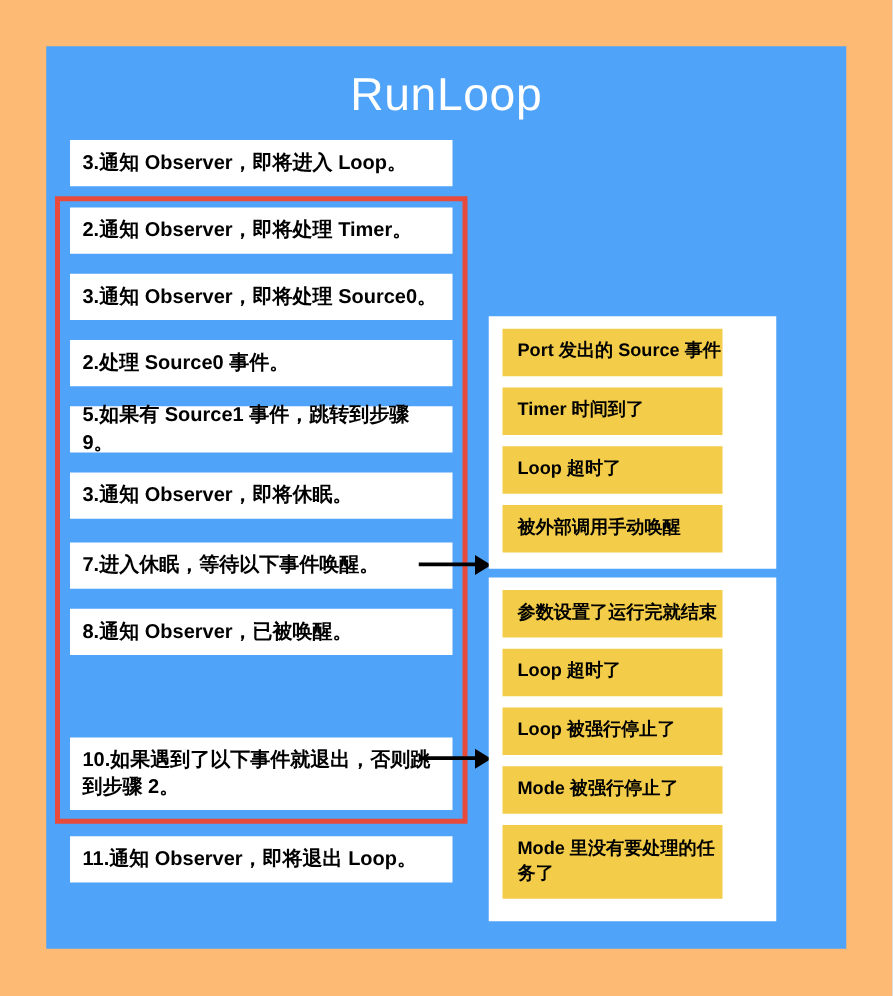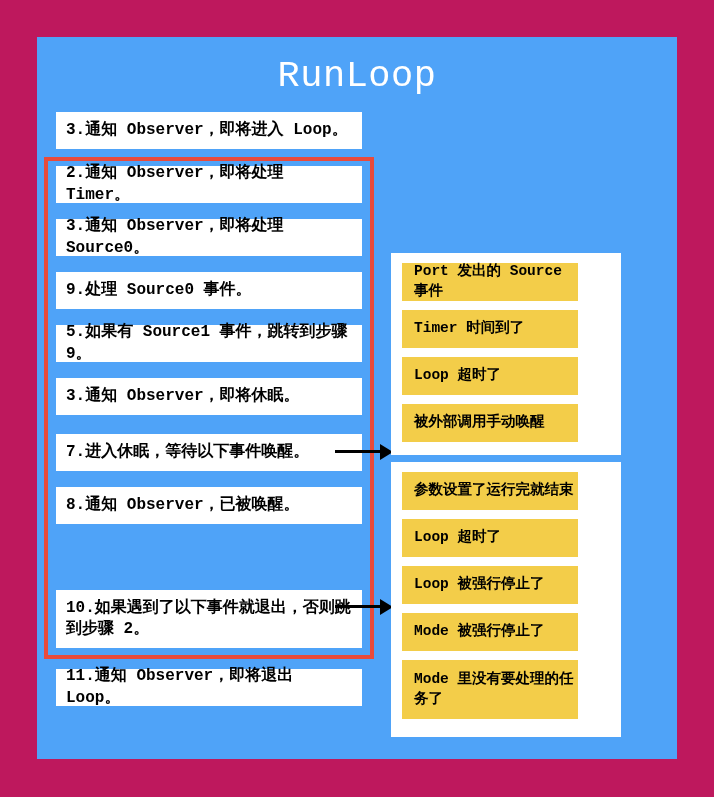--- a/index.html
+++ b/index.html
@@ -1,21 +1,21 @@
 <!DOCTYPE html>
 <html style="--panel-blue: #4FA3F8; --box-white: #FFFFFF; --event-yellow: #F3CD49; --highlight-red: #E84B3C; --text-black: #000000; --title-white: #FFFFFF;"><head>
 <meta charset="utf-8">
 <style>
   html, body { margin: 0; padding: 0; background: #ffffff; }
   .page {
     position: relative;
     width: 714px;
     height: 797px;
-    background: #be185d;
-    font-family: Liberation Mono, monospace;
+    background: #fdba74;
+    font-family: Liberation Sans, sans-serif;
     overflow: hidden;
   }
   .panel {
     position: absolute;
     left: 37px; top: 37px;
     width: 640px; height: 722px;
     background: var(--panel-blue, #4FA3F8);
   }
   .title {
     position: absolute;
@@ -111,21 +111,21 @@
     <div class="step" style="top:75px">
         <span>3.通知 Observer，即将进入 Loop。</span>
       </div>
     <div class="step" style="top:129px">
         <span>2.通知 Observer，即将处理 Timer。</span>
       </div>
     <div class="step" style="top:182px">
         <span>3.通知 Observer，即将处理 Source0。</span>
       </div>
     <div class="step" style="top:235px">
-        <span>9.处理 Source0 事件。</span>
+        <span>2.处理 Source0 事件。</span>
       </div>
     <div class="step" style="top:288px">
         <span>5.如果有 Source1 事件，跳转到步骤 9。</span>
       </div>
     <div class="step" style="top:341px">
         <span>3.通知 Observer，即将休眠。</span>
       </div>
     <div class="step" style="top:397px">
         <span>7.进入休眠，等待以下事件唤醒。</span>
       </div>

